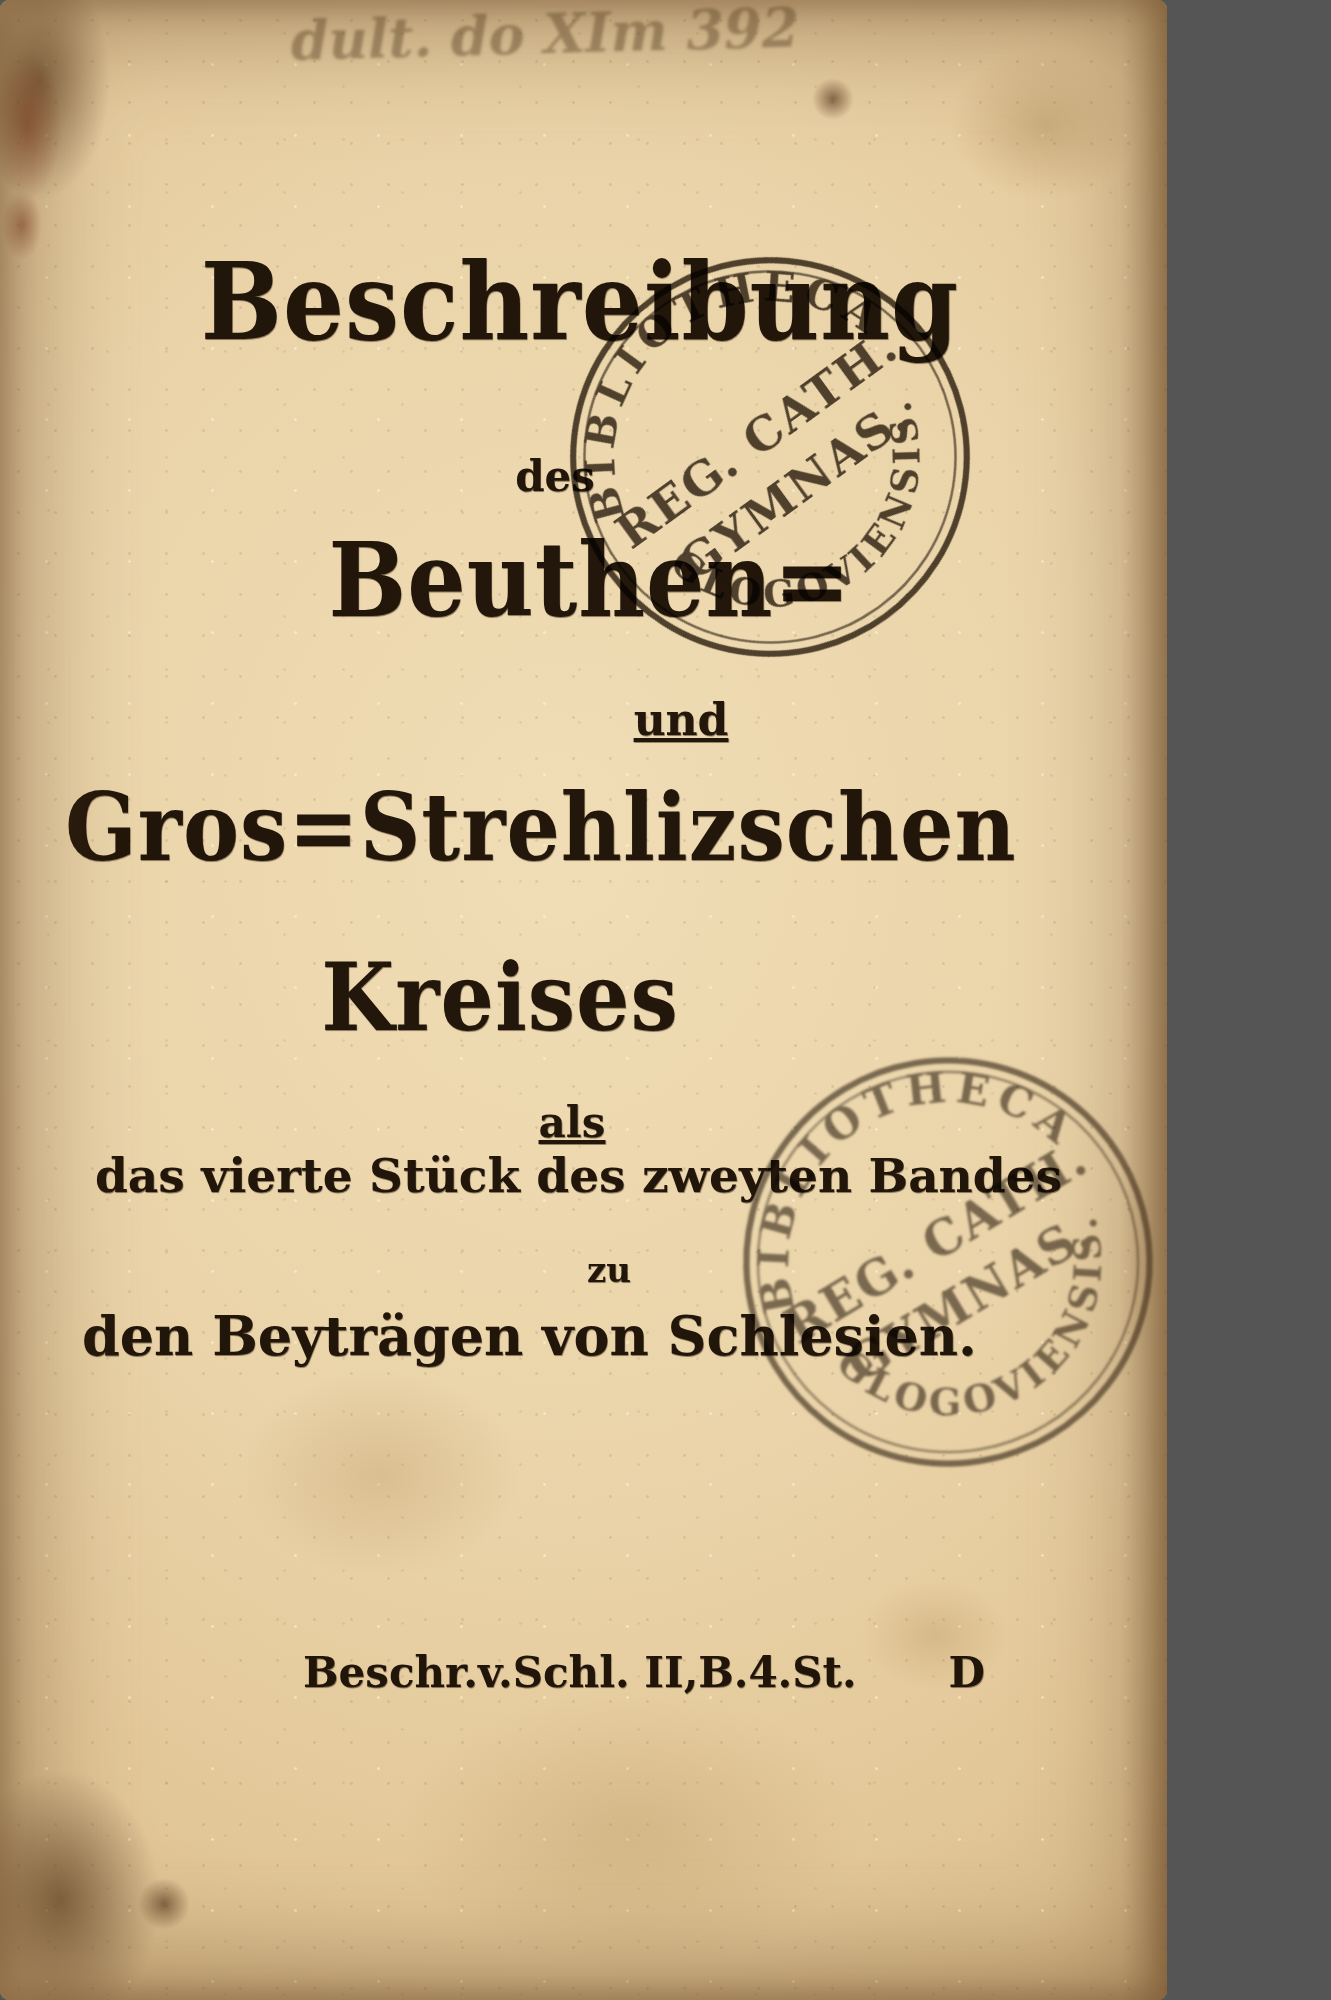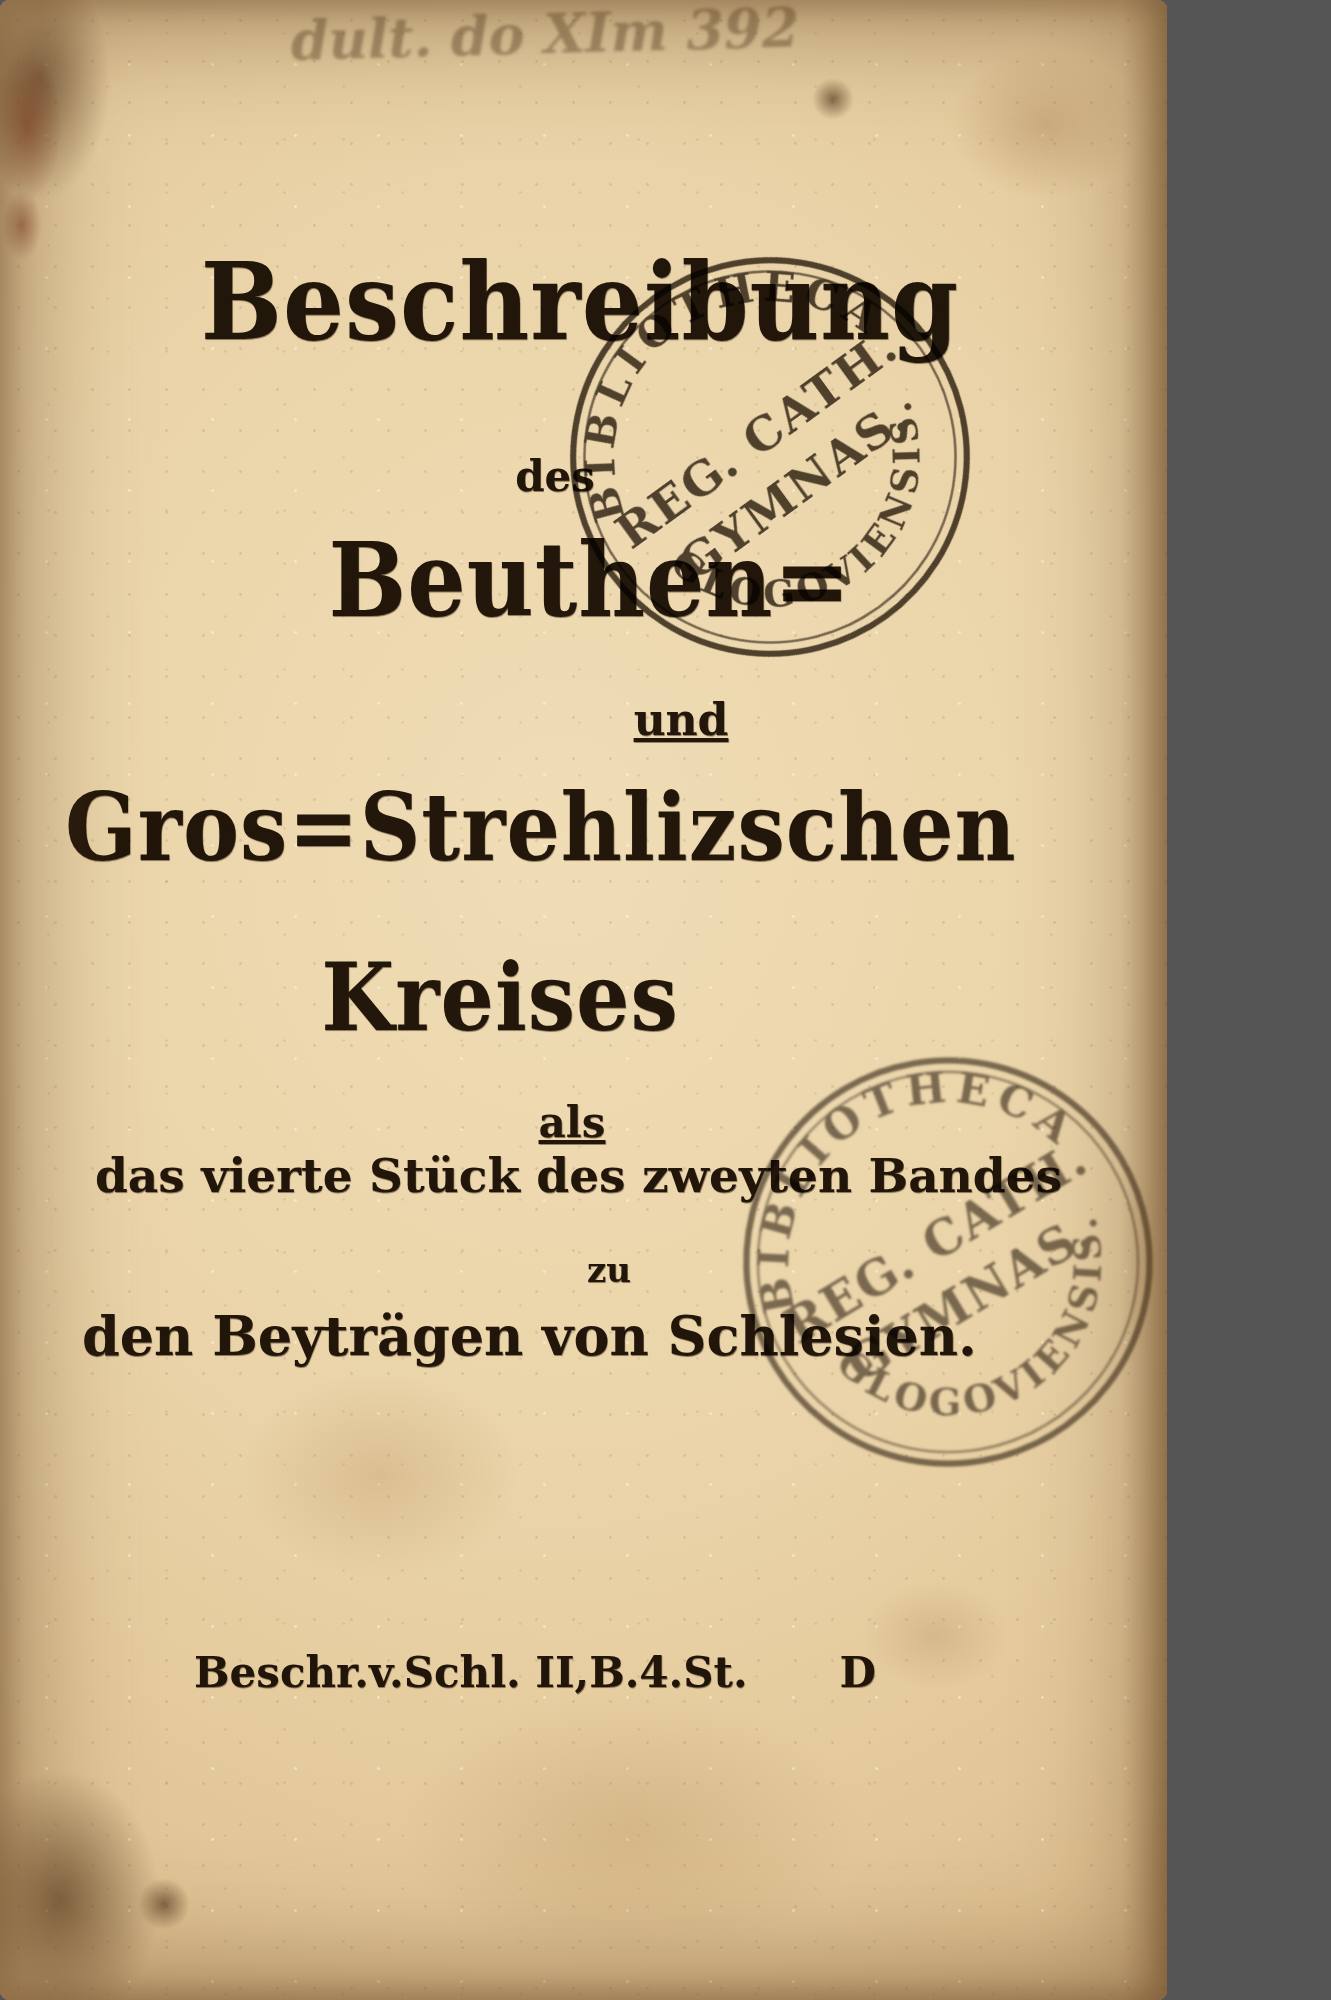--- a/index.html
+++ b/index.html
@@ -65,21 +65,21 @@
   .l-beschreibung{left:200px;top:238px;width:760px;font-size:96px;}
   .l-des{left:475px;top:452px;width:160px;font-size:42px;}
   .l-beuthen{left:300px;top:520px;width:580px;font-size:92px;}
   .l-und{left:601px;top:694px;width:160px;font-size:44px;text-decoration:underline;}
   .l-gros{left:65px;top:772px;width:940px;font-size:84px;display:flex;justify-content:space-between;align-items:baseline;text-align:left;}
   .l-kreises{left:320px;top:942px;width:360px;font-size:84px;}
   .l-als{left:492px;top:1098px;width:160px;font-size:42px;text-decoration:underline;}
   .l-stueck{left:95px;top:1148px;width:845px;font-size:47px;}
   .l-zu{left:529px;top:1250px;width:160px;font-size:34px;}
   .l-beytraege{left:82px;top:1304px;width:860px;font-size:54px;}
-  .l-footer{left:85px;top:1648px;width:900px;font-size:42px;text-align:center;}
+  .l-footer{left:85px;top:1648px;width:900px;font-size:42px;text-align:right;}
   .sheet-mark{margin-left:92px;}
 
   
   .stamp{
     position:absolute;
     color:#372c1f;
     mix-blend-mode:multiply;
     opacity:.85;
     filter:blur(.5px);
     pointer-events:none;

